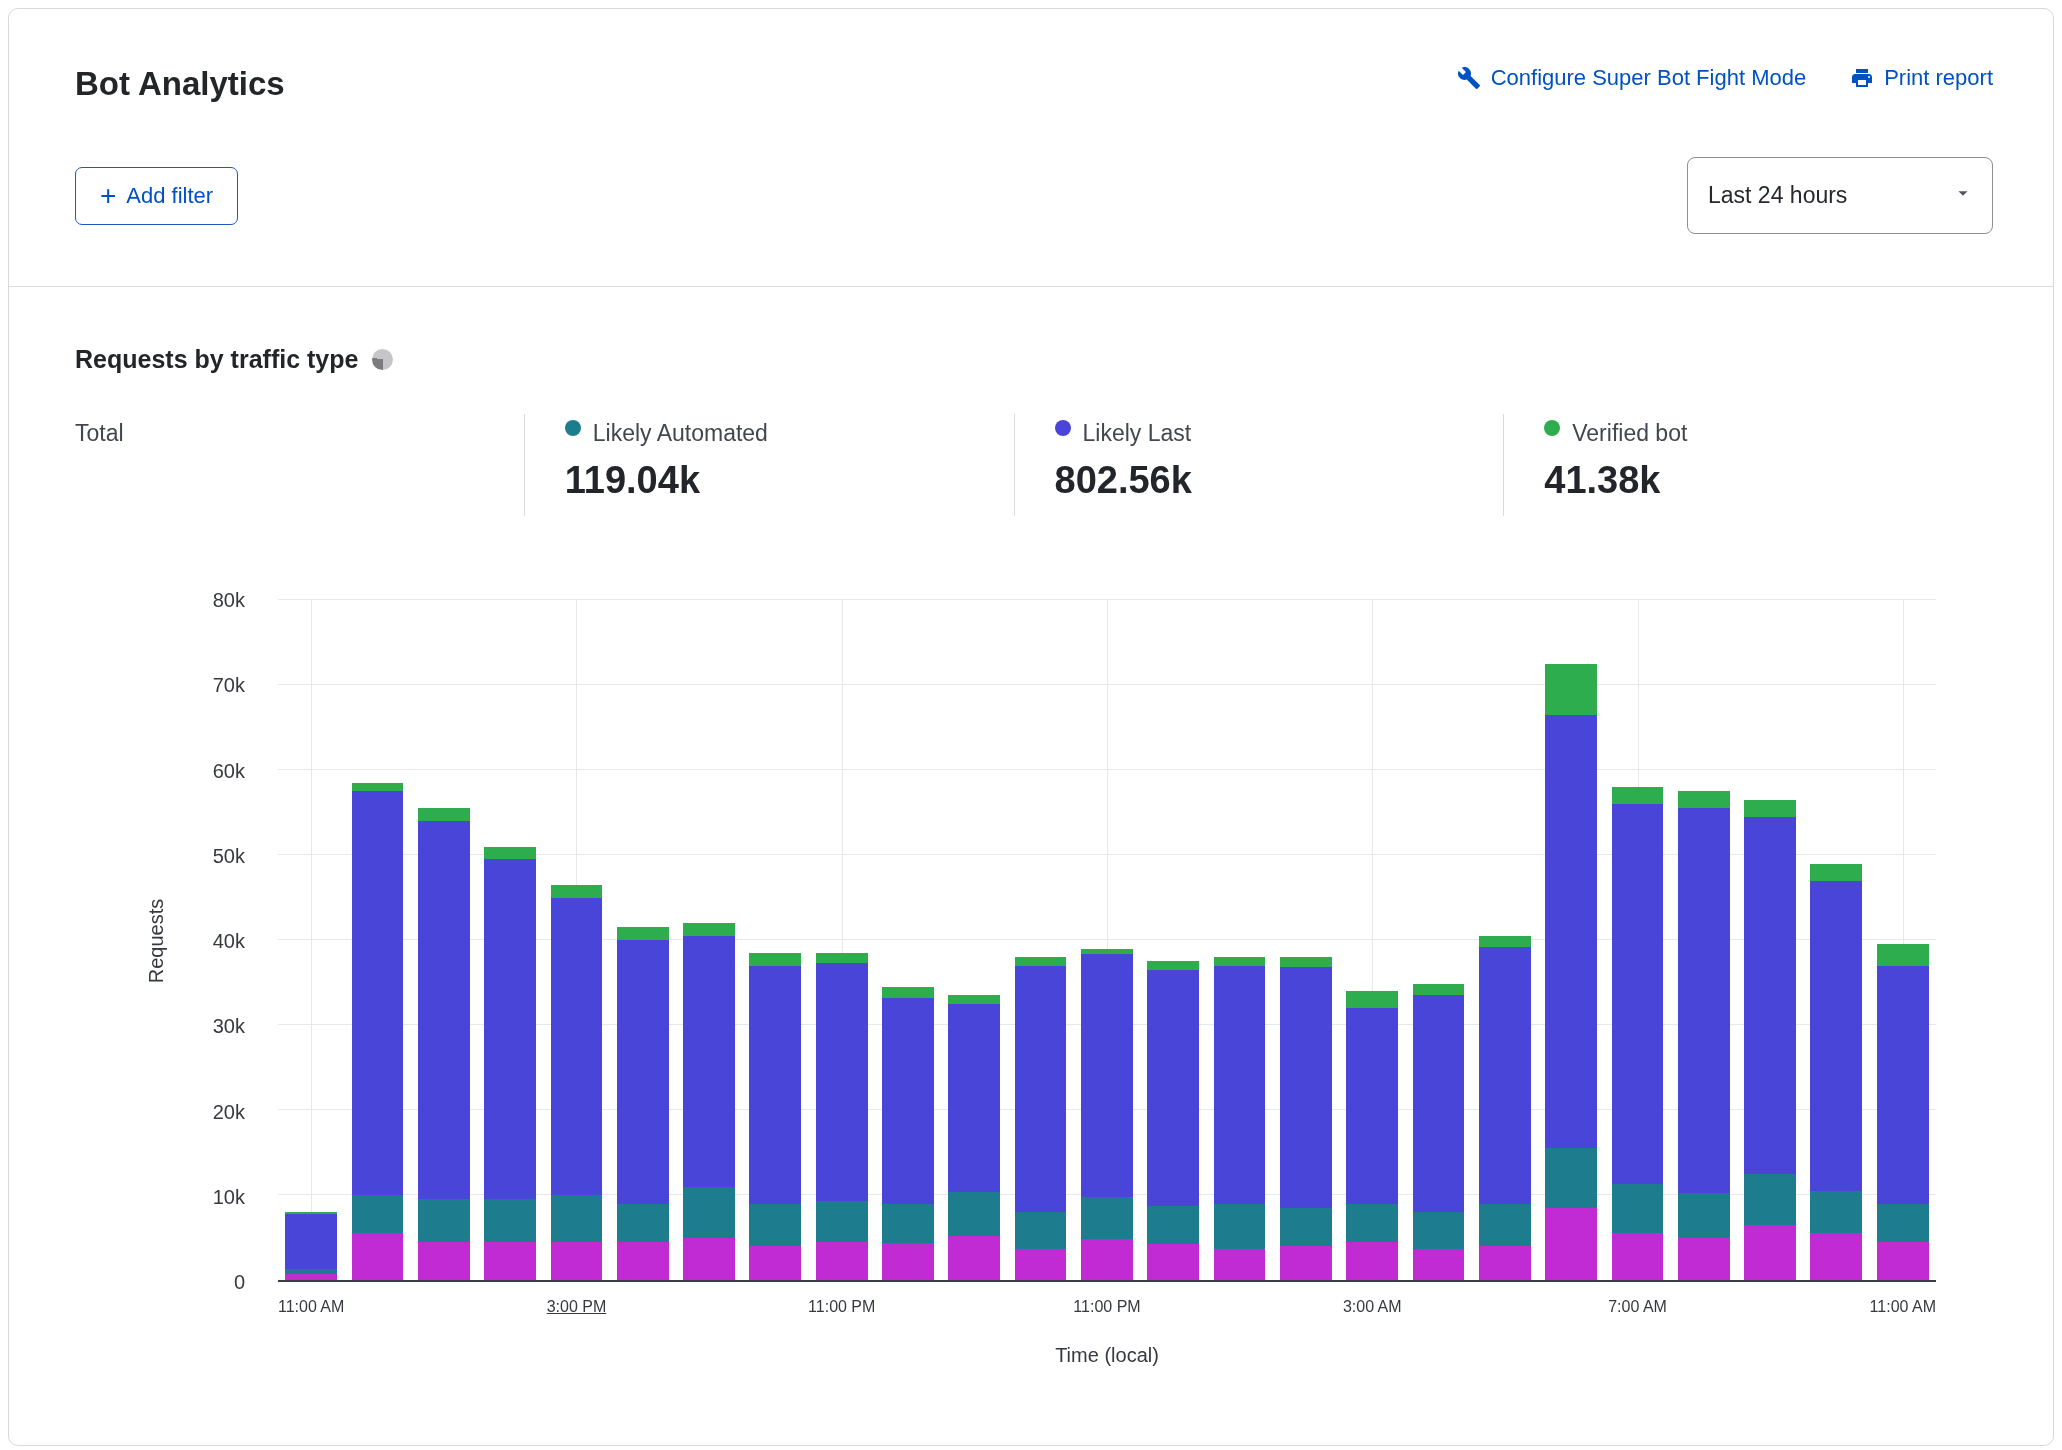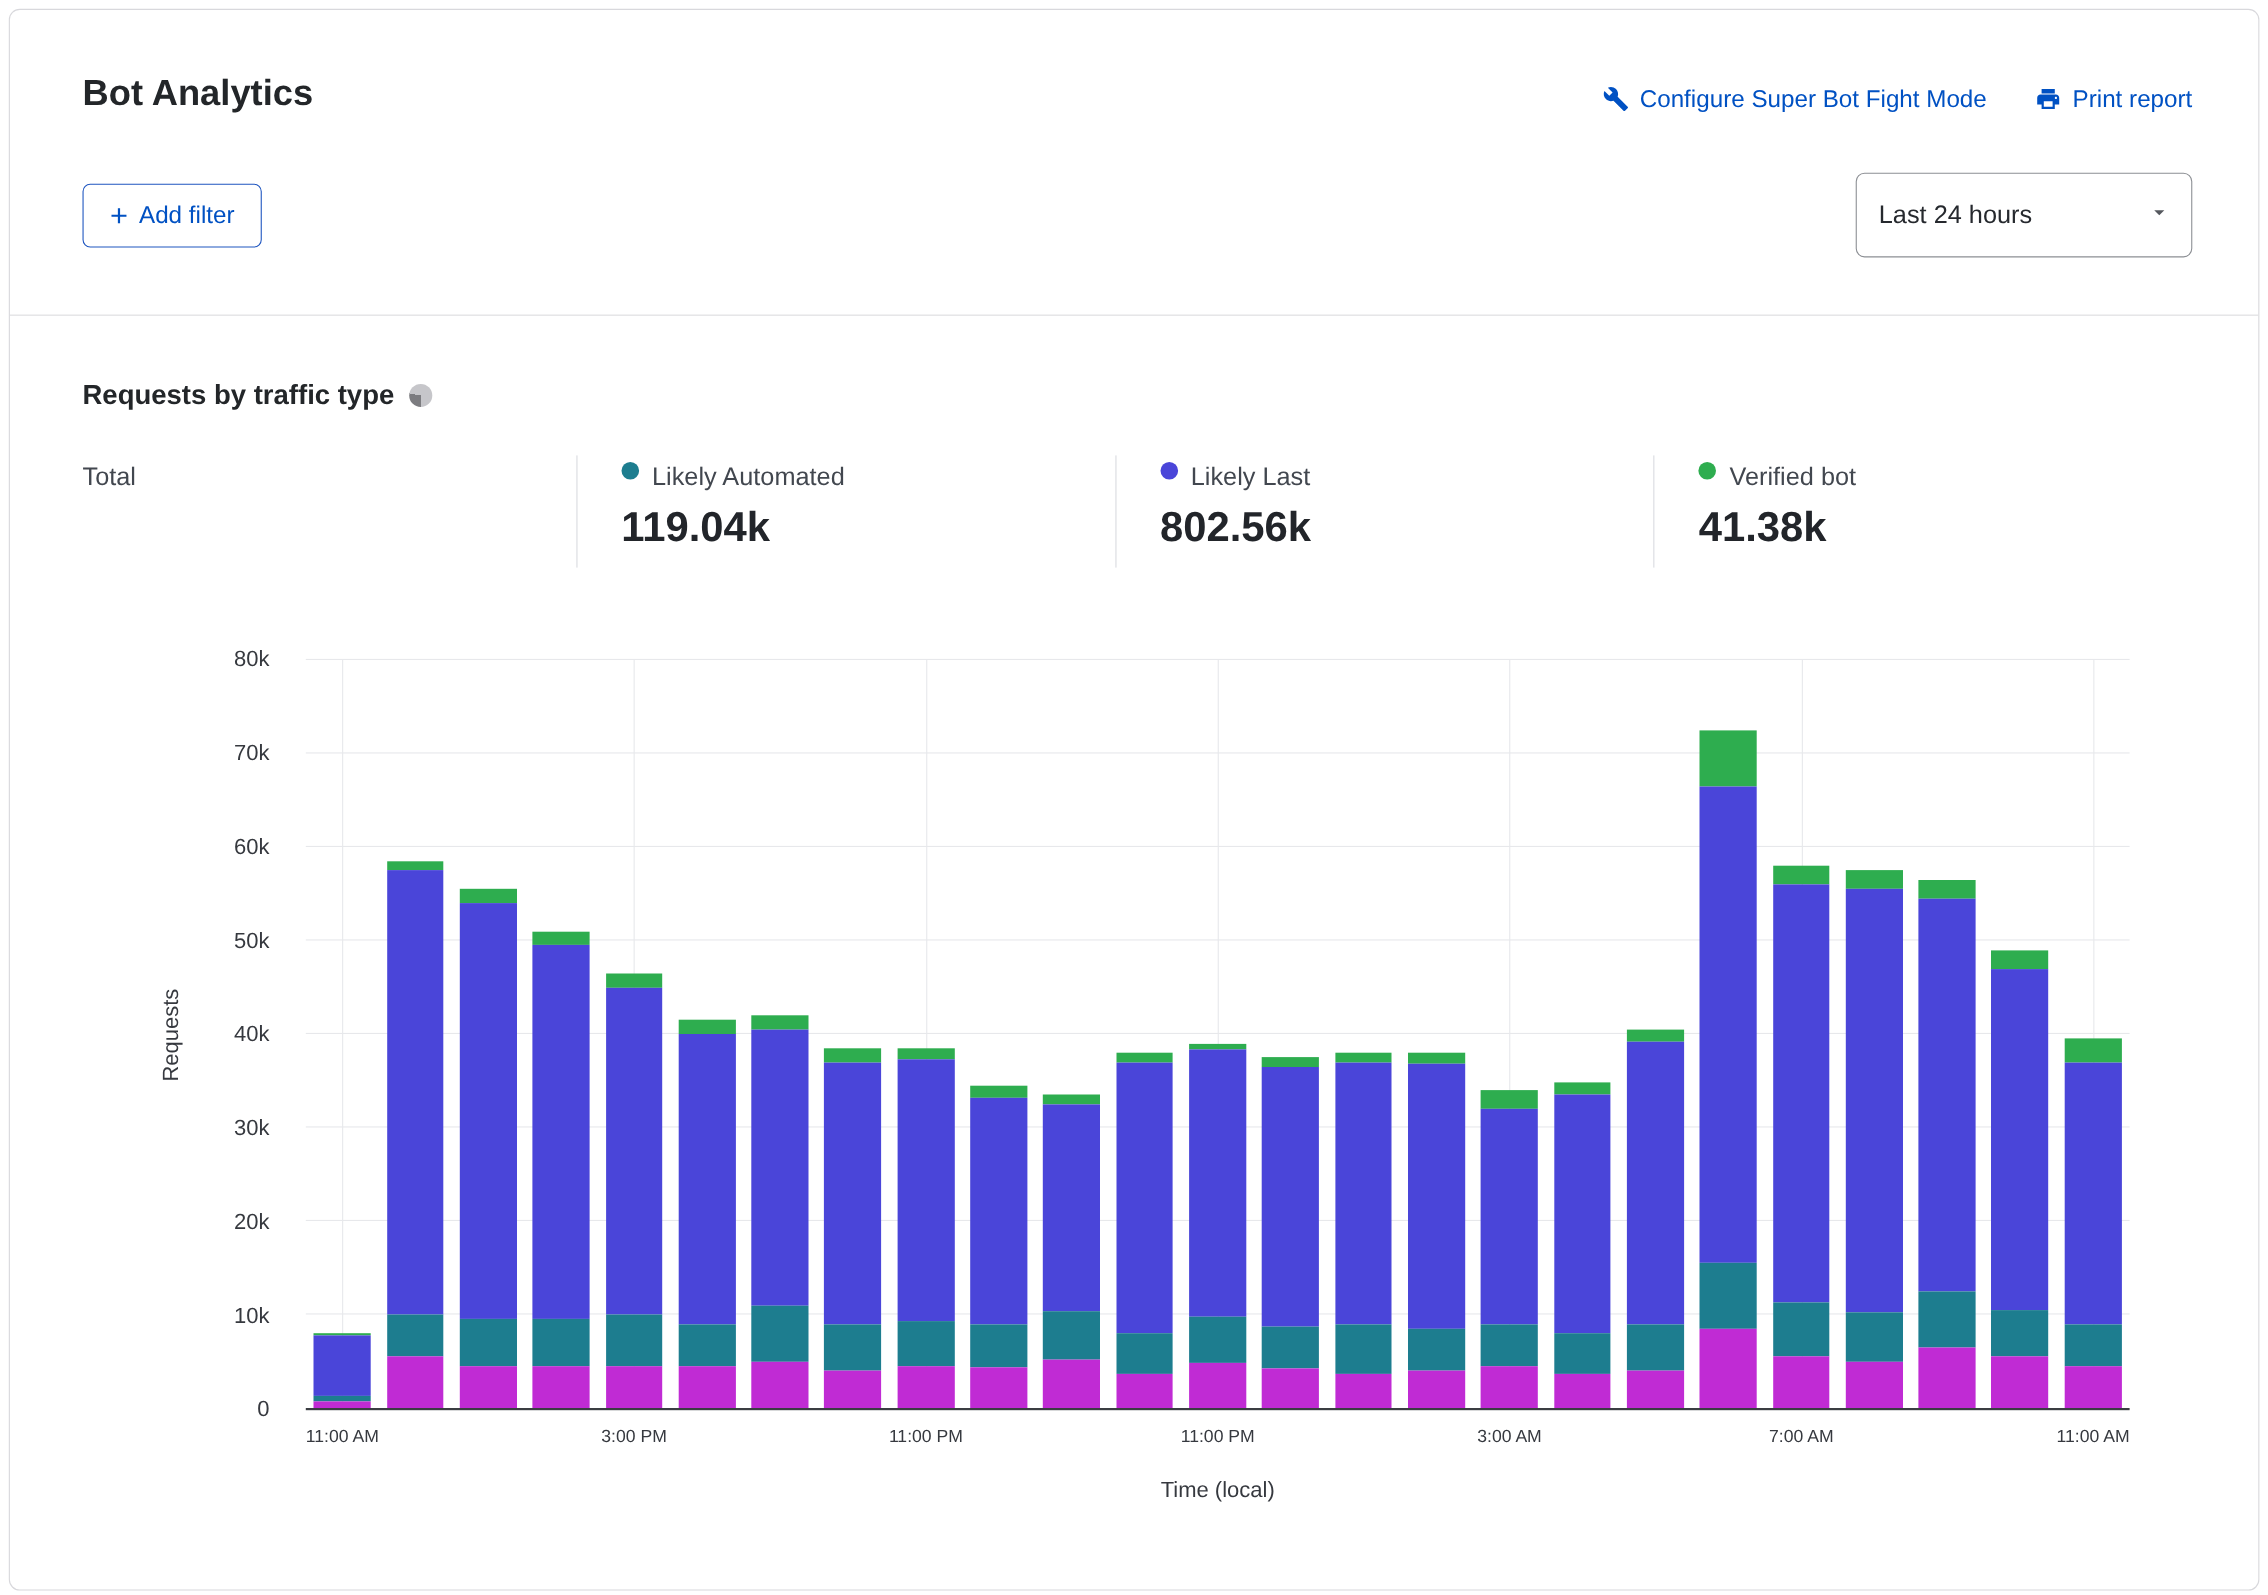--- a/index.html
+++ b/index.html
@@ -8,21 +8,21 @@
     width:2062px; height:1450px; position:relative;
     font-family:"Liberation Sans", sans-serif; color:#26292e;
   }
   .card {
     position:absolute; left:8px; top:8px; right:8px; bottom:4px;
     border:1px solid #d8d8dc; border-radius:10px; background:#fff;
     overflow:hidden;
   }
   
   .header { padding:56px 60px 0 66px; }
-  .header-row1 { display:flex; justify-content:space-between; align-items:flex-end; }
+  .header-row1 { display:flex; justify-content:space-between; align-items:flex-start; }
   .page-title { font-size:33px; font-weight:700; color:#232629; }
   .header-links { display:flex; align-items:center; gap:44px; }
   .hlink { display:flex; align-items:center; gap:10px; color:#0051c3; font-size:22px; cursor:pointer; text-decoration:none; }
   .hlink svg { display:block; }
   .header-row2 { display:flex; justify-content:space-between; align-items:center; margin-top:54px; padding-bottom:52px; }
   .add-filter-btn {
     display:flex; align-items:center; gap:10px;
     border:1px solid #1f56c0; color:#0051c3; background:#fff;
     font-size:22px; font-family:inherit; padding:0 24px; height:58px; border-radius:7px; cursor:pointer;
   }
@@ -391,21 +391,21 @@
                     <div class="seg" style="height: 5.625%; background: rgb(192, 43, 212);"></div>
                     <div class="seg" style="height: 5.625%; background: rgb(29, 125, 143);"></div>
                     <div class="seg" style="height: 35%; background: rgb(74, 69, 217);"></div>
                     <div class="seg" style="height: 3.125%; background: rgb(46, 173, 79);"></div>
                   </div>
                 </div>
               </div>
           </div>
           <div class="xticks">
               <span class="xtick" style="left: 2%;">11:00 AM</span>
-              <span class="xtick" style="left: 18%;">3:00 PM</span>
+              <span class="xtick" style="left: 18%; text-decoration: underline;">3:00 PM</span>
               <span class="xtick" style="left: 34%;">11:00 PM</span>
               <span class="xtick" style="left: 50%;">11:00 PM</span>
               <span class="xtick" style="left: 66%;">3:00 AM</span>
               <span class="xtick" style="left: 82%;">7:00 AM</span>
               <span class="xtick" style="left: 98%;">11:00 AM</span>
             </div>
           <div class="xlabel-row">Time (local)</div>
         </div>
       </div>
     </div>

